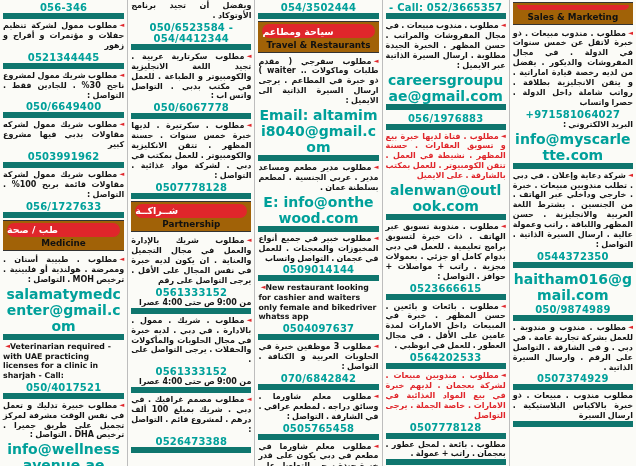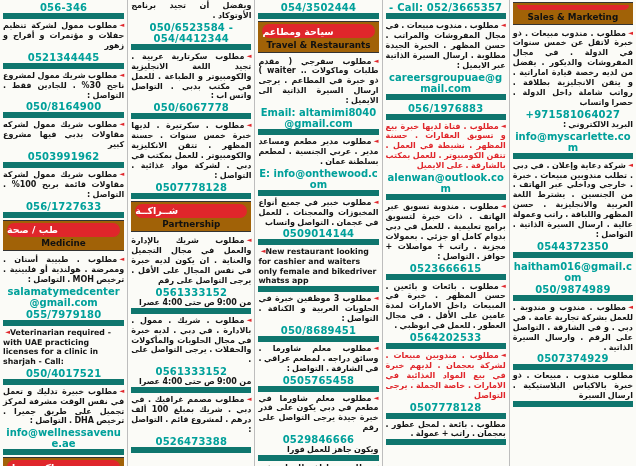--- a/index.html
+++ b/index.html
@@ -20,21 +20,21 @@
     margin:0;direction:rtl;unicode-bidi:embed;
     text-align:justify;text-align-last:right;
     font-size:8px;line-height:1.24;font-weight:700;color:#151515;
     word-spacing:-0.5px;
   }
   .ad.en .txt{direction:ltr;text-align:left;text-align-last:left;font-size:7.8px;word-spacing:0;}
   .txt.red{color:#e0262b;}
   .bullet{color:#e0262b;font-size:6.5px;margin-left:2px;vertical-align:1px;}
   .contact{direction:ltr;text-align:center;font-weight:700;color:#00a09a;margin:1px 0 0;}
   .contact.phone{font-size:10px;letter-spacing:.2px;}
-  .contact.email{font-size:10px;word-break:break-all;}
+  .contact.email{font-size:14px;word-break:break-all;}
   .section{border-top:1.5px solid #333;border-bottom:1.5px solid #333;margin:2px 0;padding:2px 4px;background:#a16207;}
   .section-ar{
     background:#e0262b;color:#fff;font-size:9.5px;font-weight:700;
     text-align:left;border-radius:8px;padding:1.5px 0;direction:rtl;
   }
   .section-ar.cut{height:5px;padding:0;color:transparent;overflow:hidden;border-radius:0 0 5px 5px;}
   .section-en{color:#111;font-weight:700;font-size:8.8px;text-align:center;padding-top:1.5px;}
 </style>
 </head>
 <body>
@@ -43,38 +43,37 @@
     <div class="col">
       <div class="ad partial">
         <div class="contact phone">056-346</div>
       </div>
       <div class="ad">
         <p class="txt"><span class="bullet">◄</span><span>مطلوب ممول لشركة تنظيم حفلات و مؤتمرات و أفراح و زهور</span></p>
         <div class="contact phone">0521344445</div>
       </div>
       <div class="ad">
         <p class="txt"><span class="bullet">◄</span><span>مطلوب شريك ممول لمشروع ناجح 30% . للجادين فقط . التواصل :</span></p>
-        <div class="contact phone">050/8164900</div>
+        <div class="contact phone">050/6649400</div>
       </div>
       <div class="ad">
         <p class="txt"><span class="bullet">◄</span><span>مطلوب شريك ممول لشركه مقاولات بدبي فيها مشروع كبير</span></p>
         <div class="contact phone">0503991962</div>
       </div>
       <div class="ad">
         <p class="txt"><span class="bullet">◄</span><span>مطلوب شريك ممول لشركة مقاولات قائمة بربح 100% . التواصل :</span></p>
         <div class="contact phone">056/1727633</div>
       </div>
       <div class="section">
         <div class="section-ar">طب / صحة</div>
         <div class="section-en">Medicine</div>
       </div>
       <div class="ad">
         <p class="txt"><span class="bullet">◄</span><span>مطلوب . طبيبة أسنان . وممرضة . هولندية أو فلبينية . ترخيص MOH . التواصل :</span></p>
         <div class="contact email">salamatymedcenter@gmail.com</div>
-        <div class="contact phone">055/7979180</div>
       </div>
       <div class="ad en">
         <p class="txt"><span class="bullet">◄</span><span>Veterinarian required - with UAE practicing licenses for a clinic in sharjah - Call:</span></p>
         <div class="contact phone">050/4017521</div>
       </div>
       <div class="ad">
         <p class="txt"><span class="bullet">◄</span><span>مطلوب خبيرة تدليك و تعمل في نفس الوقت مشرفة لمركز تجميل على طريق جميرا . ترخيص DHA . التواصل :</span></p>
         <div class="contact email">info@wellnessavenue.ae</div>
       </div>
       <div class="section">
@@ -132,24 +131,25 @@
       <div class="ad">
         <p class="txt"><span class="bullet">◄</span><span>مطلوب مدير مطعم ومساعد مدير . عربي الجنسية . لمطعم بسلطنة عمان .</span></p>
         <div class="contact email">E: info@onthewood.com</div>
       </div>
       <div class="ad">
         <p class="txt"><span class="bullet">◄</span><span>مطلوب خبير في جميع أنواع المخبوزات والمعجنات . للعمل في عجمان . التواصل واتساب</span></p>
         <div class="contact phone">0509014144</div>
       </div>
       <div class="ad en">
         <p class="txt"><span class="bullet">◄</span><span>New restaurant looking for cashier and waiters only female and bikedriver whatss app</span></p>
+        <div class="contact phone">0504097637</div>
       </div>
       <div class="ad">
         <p class="txt"><span class="bullet">◄</span><span>مطلوب 3 موظفين خبرة في الحلويات العربية و الكنافة . التواصل :</span></p>
-        <div class="contact phone">050/8689451</div>
+        <div class="contact phone">070/6842842</div>
       </div>
       <div class="ad">
         <p class="txt"><span class="bullet">◄</span><span>مطلوب معلم شاورما . وسائق دراجه . لمطعم عراقي . في الشارقة . التواصل :</span></p>
         <div class="contact phone">0505765458</div>
       </div>
       <div class="ad">
         <p class="txt"><span class="bullet">◄</span><span>مطلوب معلم شاورما في مطعم في دبي يكون على قدر خبرة جيدة يرجى التواصل على رقم</span></p>
         <div class="contact phone">0529846666</div>
         <p class="txt"><span>ويكون جاهز للعمل فورا</span></p>
       </div>

